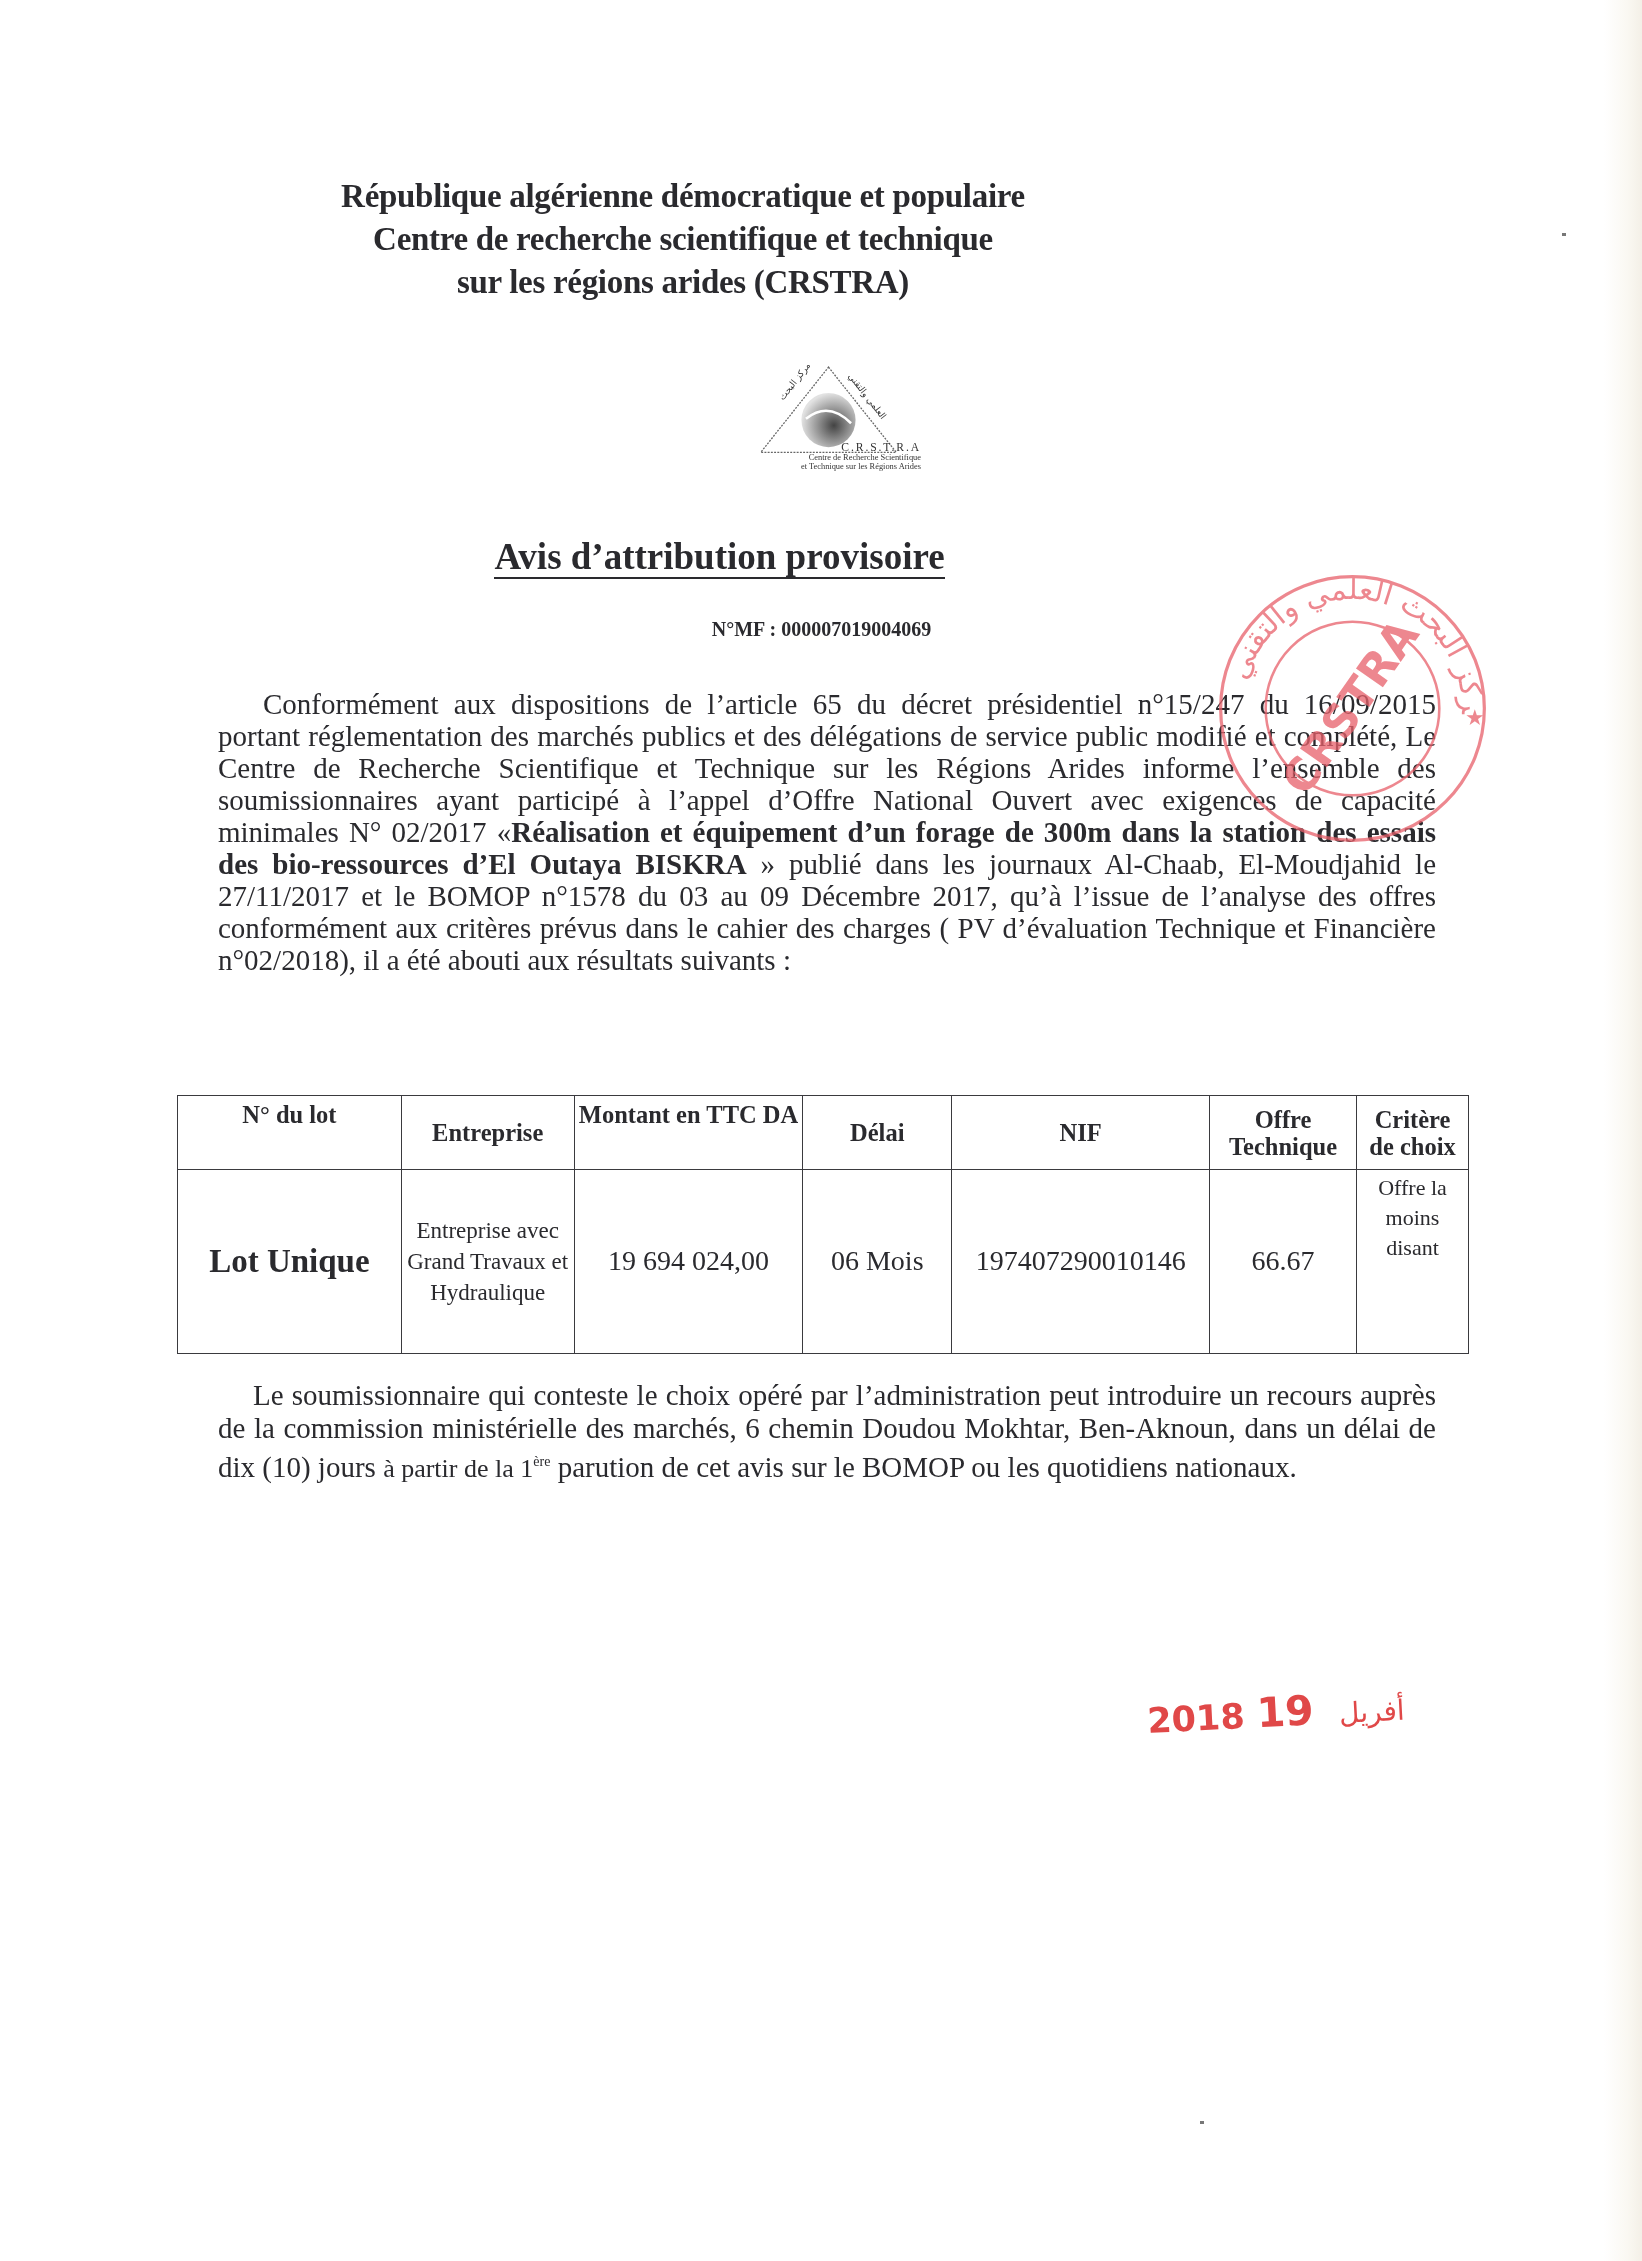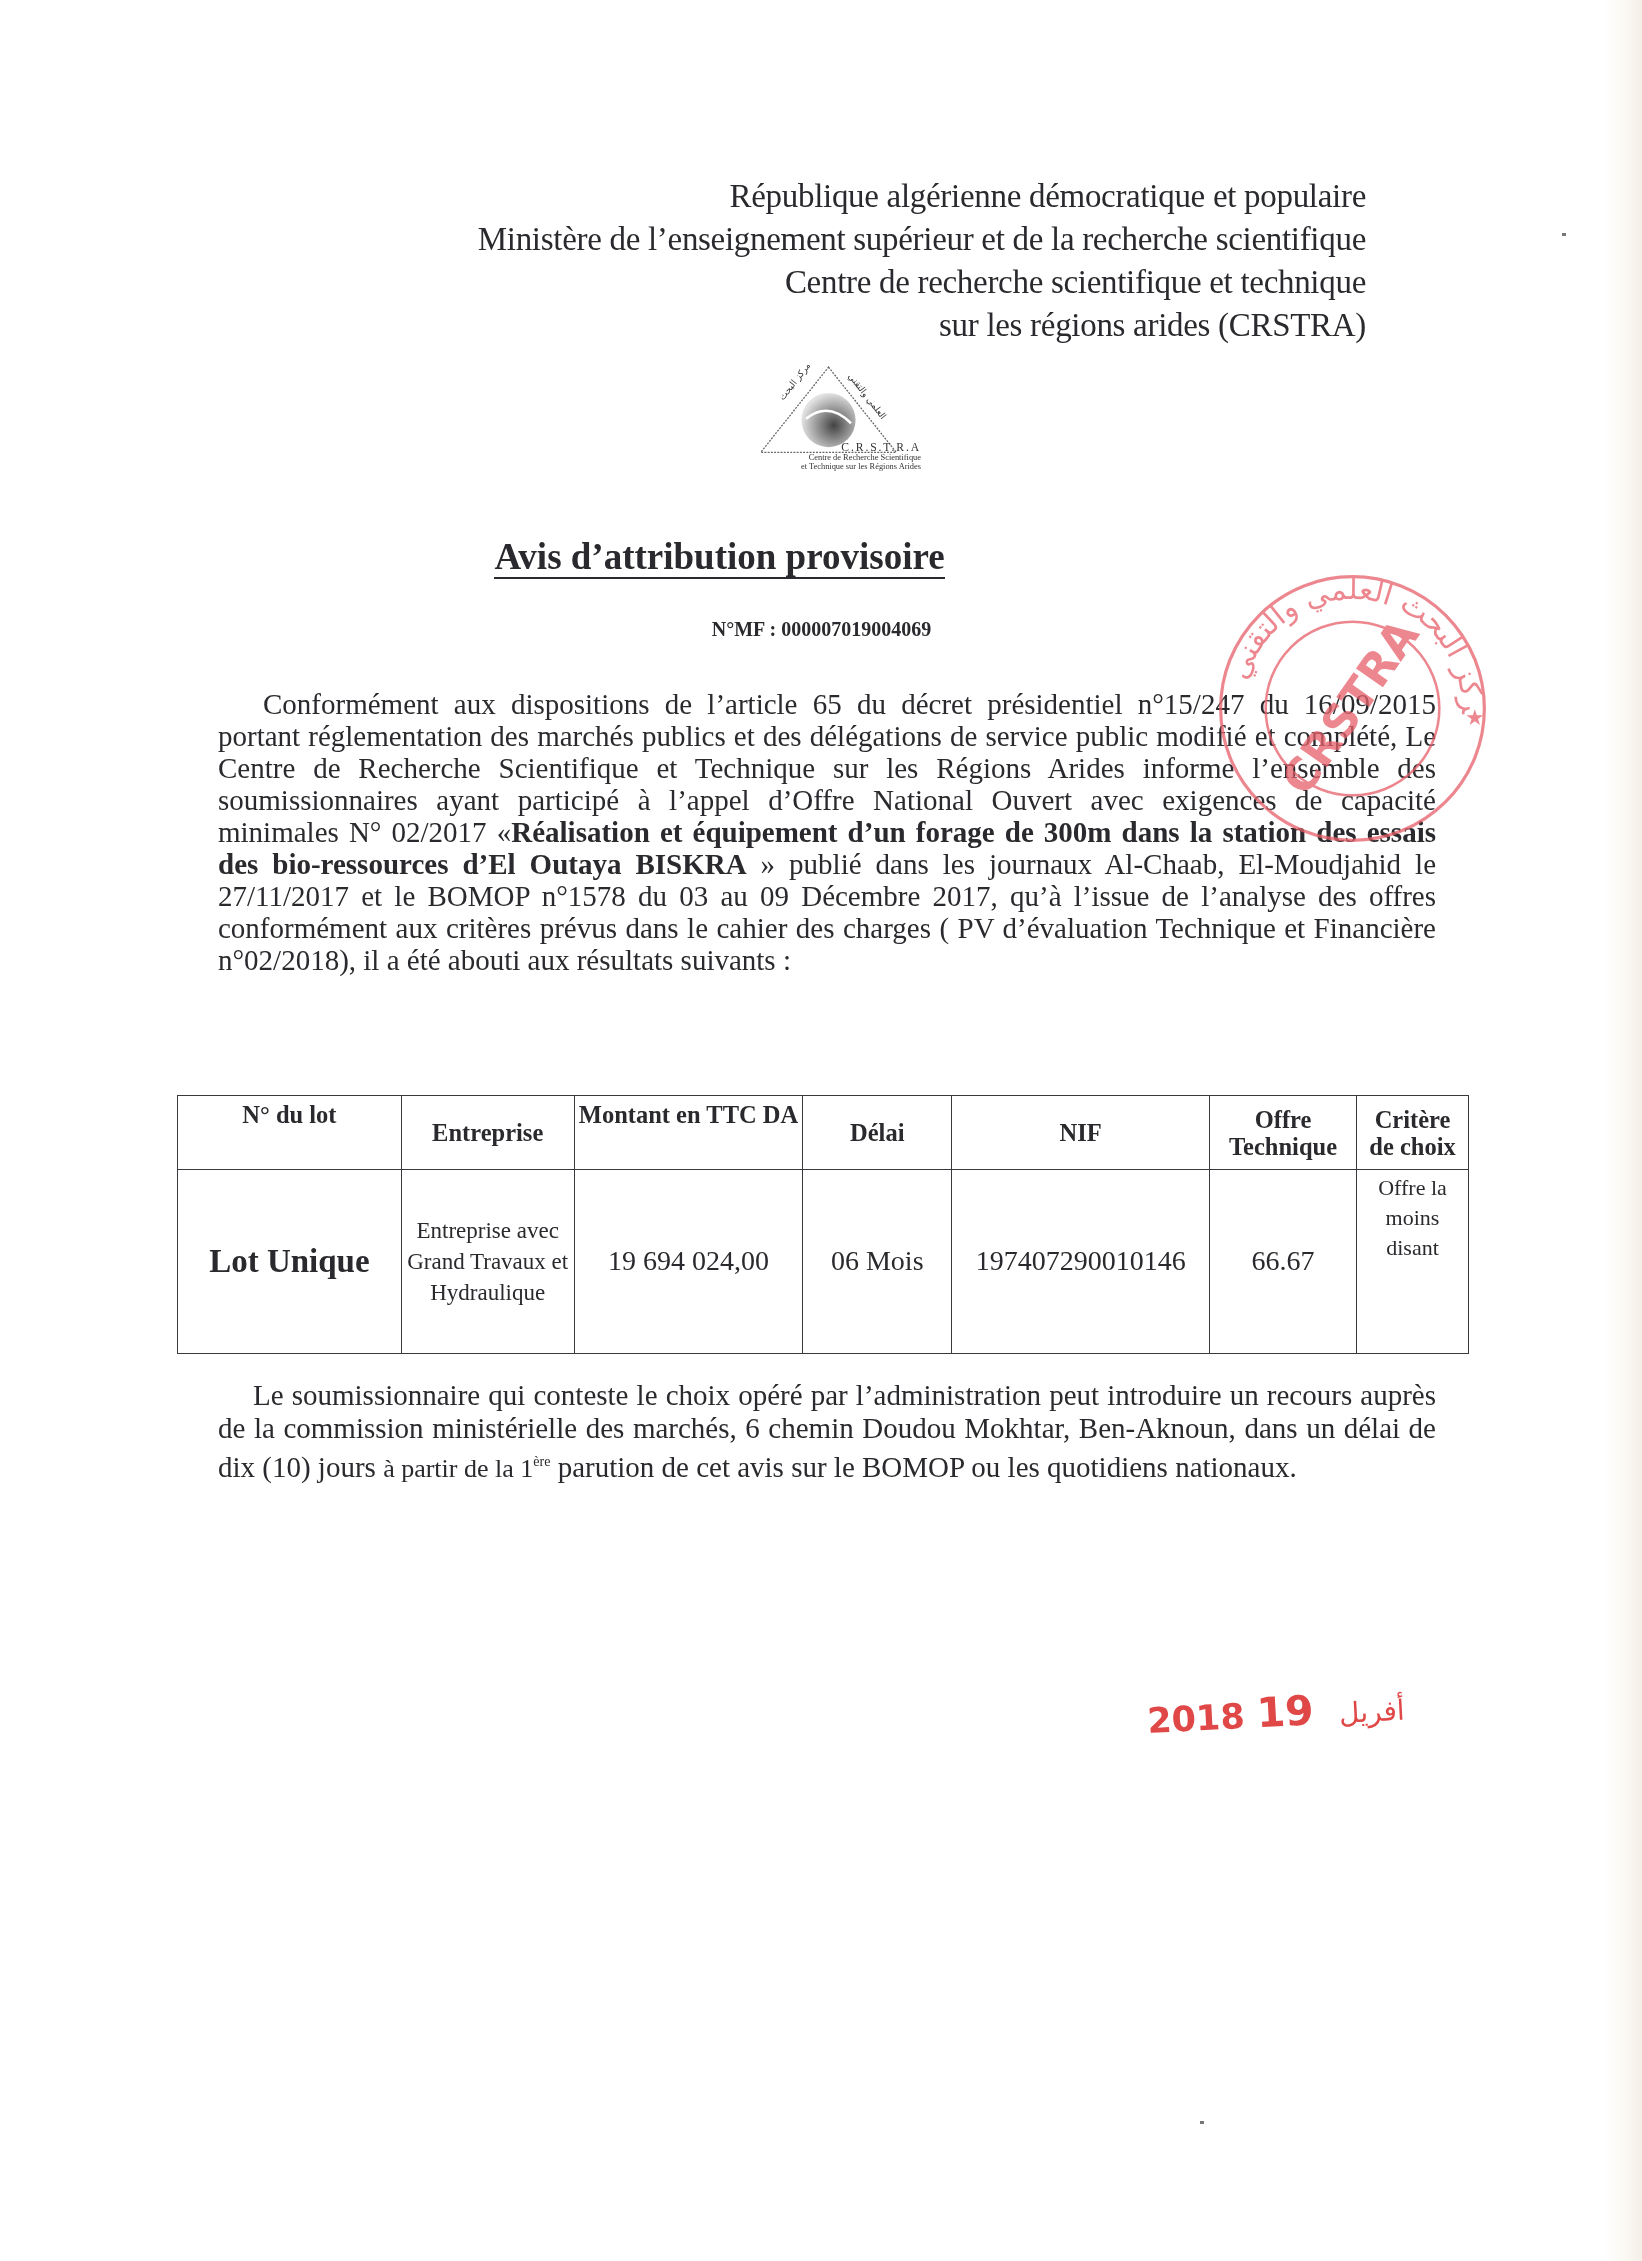--- a/index.html
+++ b/index.html
@@ -5,22 +5,22 @@
   html, body { margin: 0; padding: 0; }
   body {
     width: 1643px; height: 2261px; background: #ffffff; position: relative; overflow: hidden;
     font-family: "Liberation Serif", "DejaVu Serif", serif; color: #2a2a2e;
   }
   .right-edge {
     position: absolute; top: 0; right: 0; width: 39px; height: 2261px;
     background: linear-gradient(to right, #ffffff, #faf8f2 60%, #f3efe6);
   }
   .header-block {
-    position: absolute; top: 175px; left: 0; width: 1366px; text-align: right;
-    font-weight: normal; font-size: 33px; line-height: 43px; letter-spacing: -0.3px;
+    position: absolute; top: 175px; left: 0; width: 1366px; text-align: center;
+    font-weight: bold; font-size: 33px; line-height: 43px; letter-spacing: -0.3px;
   }
   .header-block div { white-space: nowrap; }
   .logo {
     position: absolute; left: 751px; top: 362px; width: 155px; height: 129px;
   }
   .logo-caption {
     position: absolute; left: 734px; top: 443px; width: 187px; text-align: right;
     font-size: 8.4px; line-height: 9.7px; color: #333;
   }
   .logo-caption .abbr { font-size: 11.6px; letter-spacing: 1.9px; }
@@ -68,21 +68,20 @@
   .date-stamp .day { font-size: 41px; }
   .scan-mark { position: absolute; width: 3.9px; height: 2.6px; background: #777; }
 </style>
 </head>
 <body>
 
 <div class="right-edge"></div>
 
 <div class="header-block">
   <div>République algérienne démocratique et populaire</div>
-  <div>Ministère de l’enseignement supérieur et de la recherche scientifique</div>
   <div>Centre de recherche scientifique et technique</div>
   <div>sur les régions arides (CRSTRA)</div>
 </div>
 
 <svg class="logo" viewBox="0 0 240 200">
   <defs>
     <radialGradient id="globe" cx="60%" cy="60%" r="60%">
       <stop offset="0%" stop-color="#222"></stop>
       <stop offset="45%" stop-color="#777"></stop>
       <stop offset="100%" stop-color="#ddd"></stop>

